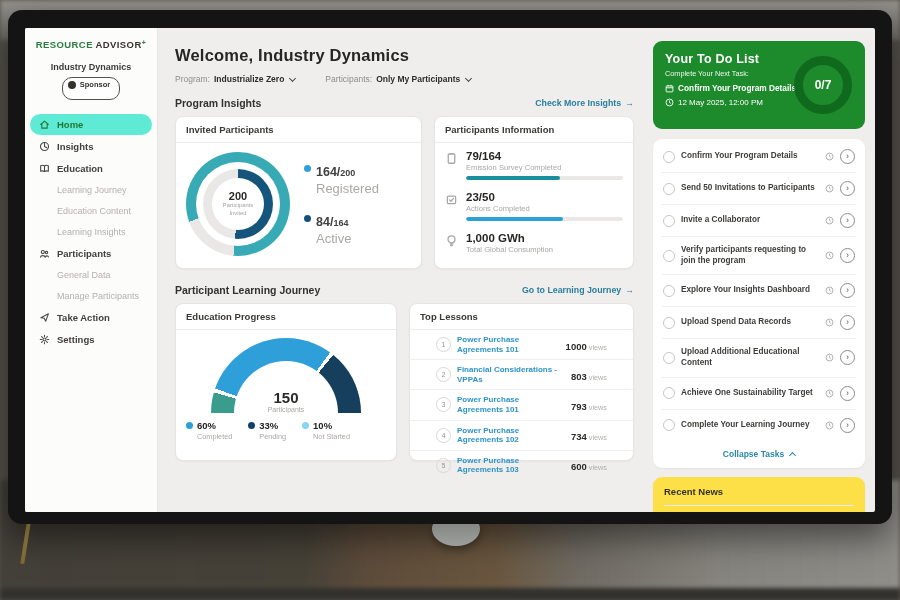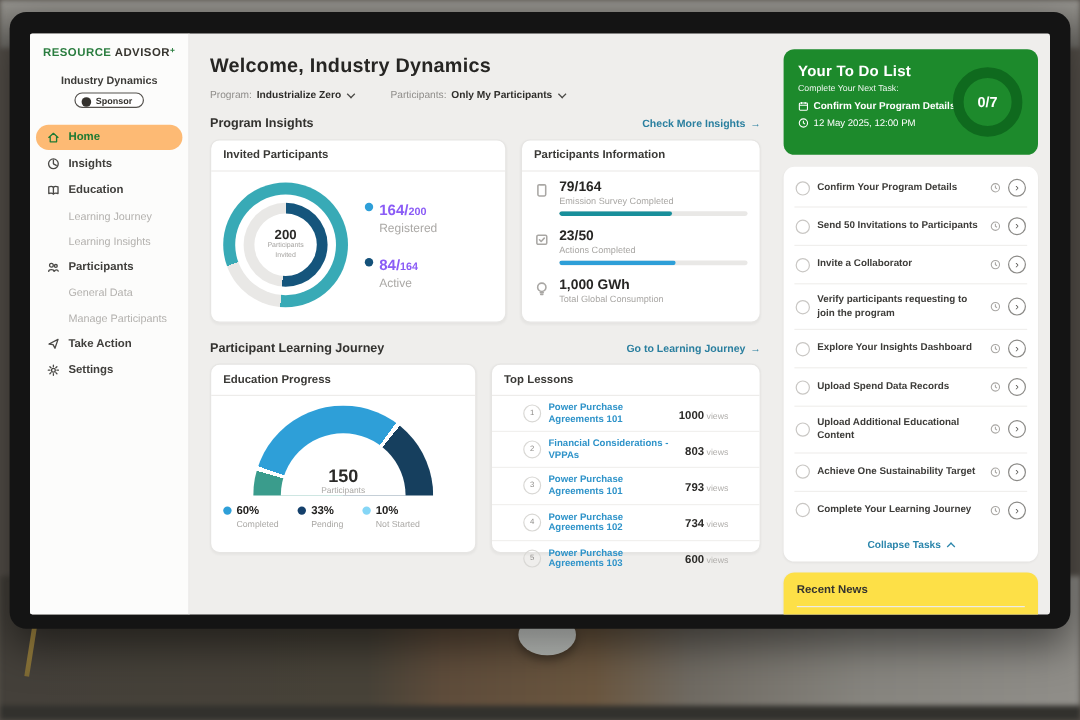--- a/index.html
+++ b/index.html
@@ -18,28 +18,28 @@
   .monitor{position:absolute;left:8px;top:10px;width:884px;height:514px;background:#141414;
     border-radius:14px;box-shadow:0 14px 34px rgba(0,0,0,.5);}
   .screen{position:absolute;left:17px;top:18px;width:850px;height:484px;background:#efeeec;
     overflow:hidden;display:flex;border-radius:2px;}
   
   .sidebar{width:133px;flex:0 0 133px;background:#fcfcfb;border-right:1px solid #e6e5e3;padding-top:11px;box-sizing:border-box;}
   .logo{text-align:center;font-size:9.5px;font-weight:bold;letter-spacing:.4px;}
   .lg-g{color:#2a7d3f;} .lg-d{color:#37352f;} .lg-plus{color:#2a7d3f;font-size:7px;vertical-align:top;}
   .org{margin-top:12px;text-align:center;font-size:9px;font-weight:bold;color:#3c3b38;}
   .badge{margin:5px auto 0;width:max-content;display:flex;align-items:center;gap:4px;
-    border:1px solid #55524e;border-radius:10px;padding:2px 9px 0 5px;font-size:7.5px;font-weight:bold;color:#34322e;background:#fff;}
+    border:1px solid #55524e;border-radius:10px;padding:2px 9px 10px 5px;font-size:7.5px;font-weight:bold;color:#34322e;background:#fff;}
   .badge-dot{width:8px;height:8px;border-radius:50%;background:#34322e;display:inline-block;}
   nav{margin-top:14px;}
   .nav-item{display:flex;align-items:center;gap:7px;padding:5px 8px 5px 14px;font-size:9.5px;
     font-weight:bold;color:#403f3c;cursor:pointer;margin:1px 0;}
   .nav-item .nicon{width:11px;height:11px;flex:0 0 11px;display:flex;}
   .nav-item.sub{padding-left:32px;font-weight:normal;color:#b3b1ae;font-size:9px;}
-  .nav-item.active{background:#fdba74;color:#1e7a33;border-radius:13px;margin:1px 5px;padding-left:9px;}
+  .nav-item.active{background:#5eead4;color:#1e7a33;border-radius:13px;margin:1px 5px;padding-left:9px;}
   .nav-item.active svg{stroke:#1e7a33;}
   .nav-item svg{stroke:#4a4946;}
   
   .main{width:489px;flex:0 0 489px;box-sizing:border-box;padding:14px 13px 0 17px;}
   h1{margin:4px 0 9px;font-size:16.5px;font-weight:bold;color:#262523;letter-spacing:.2px;}
   .filters{display:flex;gap:30px;font-size:8.5px;color:#8f8d8a;align-items:center;}
   .filter{display:flex;align-items:center;cursor:pointer;}
   .fvalue{color:#2e2d2a;font-weight:bold;margin-left:4px;}
   .chev-down{width:4px;height:4px;border-right:1.3px solid #4a4946;border-bottom:1.3px solid #4a4946;
     transform:rotate(45deg);display:inline-block;margin:-2px 0 0 6px;}
@@ -55,23 +55,23 @@
   .invited-body{display:flex;align-items:center;gap:14px;padding:9px 10px;}
   .donut{width:104px;height:104px;border-radius:50%;position:relative;flex:0 0 104px;}
   .hole1{position:absolute;inset:10px;border-radius:50%;background:#fff;display:flex;align-items:center;justify-content:center;}
   .ring-inner{width:70px;height:70px;border-radius:50%;position:relative;}
   .hole2{position:absolute;inset:9px;border-radius:50%;background:#fff;display:flex;flex-direction:column;align-items:center;justify-content:center;text-align:center;}
   .cval{font-size:11px;font-weight:bold;color:#2b2a28;}
   .clab{font-size:5.8px;color:#a5a3a0;width:40px;line-height:1.3;}
   .dlegend{display:flex;flex-direction:column;gap:16px;}
   .leg-item{display:flex;gap:5px;align-items:flex-start;}
   .leg-dot{width:7px;height:7px;border-radius:50%;margin-top:3px;flex:0 0 7px;}
-  .leg-num{font-size:12.5px;font-weight:bold;color:#8b5cf6;}
+  .leg-num{font-size:12.5px;font-weight:bold;color:#404040;}
   .leg-den{font-size:9px;}
-  .leg-lab{font-size:10px;color:#aaa8a5;margin-top:1px;}
+  .leg-lab{font-size:13px;color:#aaa8a5;margin-top:1px;}
   
   .info-card{width:200px;height:153px;}
   .info-row{display:flex;gap:8px;padding:7px 10px 4px;}
   .info-icon{width:13px;flex:0 0 13px;display:flex;margin-top:2px;}
   .info-col{flex:1;}
   .info-val{font-size:11.5px;font-weight:bold;color:#272624;}
   .info-lab{font-size:7.6px;color:#a9a7a4;margin-top:1px;}
   .bar{margin-top:4px;height:4px;border-radius:2px;background:#e9e8e6;overflow:hidden;}
   .bar-fill{height:100%;border-radius:2px;}
   
@@ -165,20 +165,23 @@
                 <path d="M1.8 3c1.8-.8 3.3-.6 4.2.3.9-.9 2.4-1.1 4.2-.3v6c-1.8-.6-3.3-.4-4.2.4-.9-.8-2.4-1-4.2-.4z"></path>
                 <path d="M6 3.3v6"></path>
               </svg>
             </span>
             <span>Education</span>
           </div>
           <div class="nav-item sub">
             <span>Learning Journey</span>
           </div>
           <div class="nav-item sub">
+            <span>Education Content</span>
+          </div>
+          <div class="nav-item sub">
             <span>Learning Insights</span>
           </div>
           <div class="nav-item">
             <span class="nicon">
               <svg width="11" height="11" viewBox="0 0 12 12" fill="none" stroke-width="1.2" stroke-linecap="round" stroke-linejoin="round">
                 <circle cx="4.2" cy="4.4" r="1.7"></circle>
                 <circle cx="8.2" cy="5" r="1.3"></circle>
                 <path d="M1.7 10c.2-2.2 4.7-2.2 4.9 0M7.1 9.8c.4-1.6 3-1.5 3.3 0"></path>
               </svg>
             </span>

